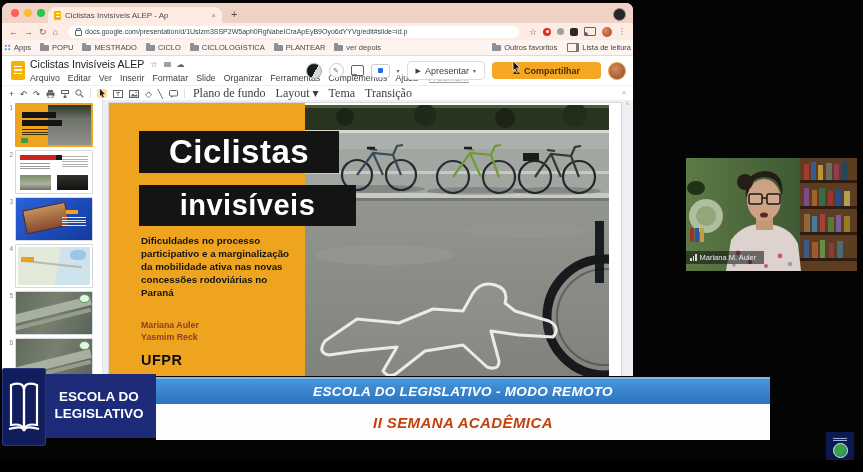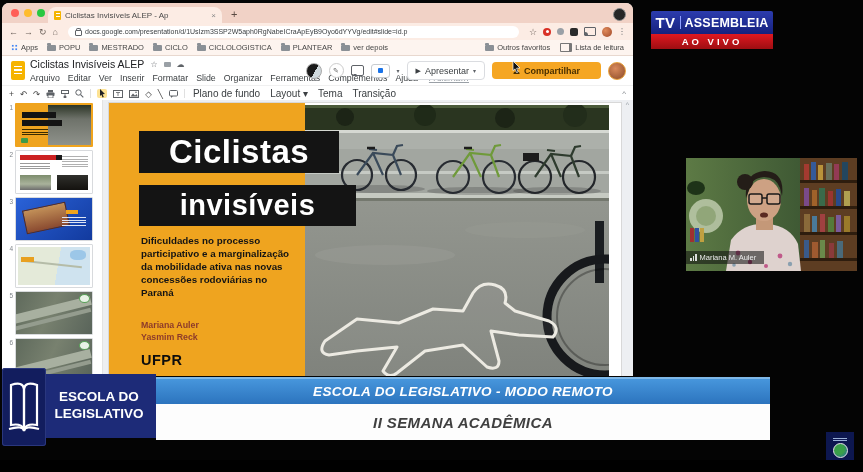--- a/index.html
+++ b/index.html
@@ -29,21 +29,21 @@
   .lock::before{content:"";position:absolute;left:0.5px;top:-3px;width:2.5px;height:2.5px;border:1px solid #5f6368;
        border-bottom:none;border-radius:2px 2px 0 0;}
   .ext-red{width:8px;height:8px;border-radius:50%;background:#d93025;position:relative;}
   .ext-red::after{content:"";position:absolute;left:2.5px;top:2.5px;width:3px;height:3px;border-radius:50%;background:#fff;}
   .ext-gray{width:7px;height:7px;border-radius:50%;background:#9aa0a6;}
   .ext-dark{width:8px;height:8px;border-radius:2px;background:#2a2a2a;}
   .cast{width:10px;height:7px;border:1px solid #5f6368;border-radius:1px;position:relative;}
   .cast::after{content:"";position:absolute;left:0;bottom:0;width:3px;height:3px;background:#5f6368;border-radius:0 3px 0 0;}
   .avatar-sm{width:10px;height:10px;border-radius:50%;background:radial-gradient(circle at 35% 35%,#e08a5a,#a04828);}
   .kebab{color:#5f6368;font-size:8px;}
-  .bm-row{height:15px;background:#fdf4ef;display:flex;align-items:center;padding:0 9px;gap:9px;
+  .bm-row{height:15px;background:#fdf4ef;display:flex;align-items:center;padding:0 2px;gap:9px;
        font-size:7.5px;color:#454545;border-bottom:1px solid #e8d8cf;}
   .bm-item{display:flex;align-items:center;gap:3px;}
   .apps-ico{width:7px;height:7px;background-image:radial-gradient(circle,#4285f4 32%,transparent 38%);
        background-size:3.5px 3.5px;}
   .folder{width:9px;height:6px;background:#8a9096;border-radius:1px;position:relative;}
   .folder::before{content:"";position:absolute;left:0;top:-2px;width:4px;height:2px;background:#8a9096;border-radius:1px 1px 0 0;}
   .bm-right{margin-left:auto;display:flex;gap:10px;align-items:center;}
   .reading-ico{width:8px;height:7px;border:1px solid #777;border-right-width:3px;border-radius:1px;}
   
   .sl-header{position:relative;height:29px;background:#fff;}
@@ -69,21 +69,21 @@
   .present-play{color:#3c4043;font-size:7px;}
   .share-btn{height:17px;border-radius:4px;background:#f5a623;display:flex;align-items:center;gap:4px;
        padding:0 21px;font-size:9px;color:#4a3000;font-weight:bold;}
   .profile-av{width:16px;height:16px;border-radius:50%;background:radial-gradient(circle at 40% 35%,#d98a5c,#8a4a28);
        border:1.5px solid #e8a13a;}
   
   .sl-toolbar{height:15px;background:#fff;border-top:1px solid #f0f0f0;border-bottom:1px solid #e0e0e0;
        display:flex;align-items:center;padding:0 7px;gap:6px;font-size:8.5px;color:#444;}
   .tb-cursor{background:#fde293;border-radius:2px;padding:0 1.5px;display:flex;align-items:center;}
   .tb-sep{width:1px;height:9px;background:#e0e0e0;}
-  .tb-label{font-size:10px;color:#3c4043;padding:0 2px;white-space:nowrap;}
+  .tb-label{font-size:12px;color:#3c4043;padding:0 2px;white-space:nowrap;font-family:Liberation Serif, serif;}
   .tb-collapse{margin-left:auto;color:#80868b;font-size:8px;}
   
   .work{position:absolute;left:0;top:97px;right:0;bottom:0;background:#edeff2;display:flex;}
   .film{width:101px;background:#fff;border-right:1px solid #e3e3e3;padding-top:3px;box-sizing:border-box;}
   .thumb-row{display:flex;margin-bottom:3px;align-items:flex-start;}
   .thumb-num{width:11px;font-size:6.5px;color:#80868b;text-align:right;margin-right:2px;margin-top:1px;}
   .thumb-box{width:76px;height:42px;border:1px solid #d8dadd;background:#fff;position:relative;overflow:hidden;border-radius:1px;}
   .thumb-box.sel{border:2px solid #f0a41d;width:74px;height:40px;}
   
   .t1-orange{position:absolute;left:0;top:0;width:42%;height:100%;background:#efa41f;}
@@ -148,21 +148,21 @@
   .book-ico{position:absolute;left:2px;top:368px;width:44px;height:78px;background:#121d5e;border-radius:3px;
        display:flex;align-items:center;justify-content:center;z-index:41;box-shadow:0 0 0 1px #2a377e inset;}
   .esc-box{position:absolute;left:42px;top:374px;width:114px;height:64px;background:#1d2b78;display:flex;
        flex-direction:column;align-items:center;justify-content:center;color:#fff;font-weight:800;
        font-size:13.5px;line-height:1.25;text-align:center;z-index:40;}
   .banner-top{position:absolute;left:156px;top:377px;width:614px;height:27px;
        background:linear-gradient(#4796dc,#2c74be);border-top:2px solid #7fb8e8;box-sizing:border-box;
        display:flex;align-items:center;justify-content:center;color:#fff;font-style:italic;font-weight:800;
        font-size:13.5px;letter-spacing:.3px;z-index:40;}
   .banner-bottom{position:absolute;left:156px;top:404px;width:614px;height:36px;background:#fdfdfd;
-       display:flex;align-items:center;justify-content:center;color:#404040;font-style:italic;font-weight:800;
+       display:flex;align-items:center;justify-content:center;color:#c2410c;font-style:italic;font-weight:800;
        font-size:15px;letter-spacing:.4px;z-index:40;}
   .alep-badge{position:absolute;left:826px;top:432px;width:28px;height:31px;background:#0d1750;display:flex;
        flex-direction:column;align-items:center;justify-content:center;gap:1px;z-index:40;}
   .alep-lines{width:14px;height:4px;background:repeating-linear-gradient(#9ab0d8 0 1px,transparent 1px 2.5px);}
   .alep-globe{width:13px;height:13px;border-radius:50%;border:1px solid #e8e8e8;
        background:radial-gradient(circle at 40% 40%,#3aa04a 45%,#2060b0);}
   .bottom-line{position:absolute;left:0;top:469px;width:863px;height:3px;background:#2f79c0;z-index:40;}
   .mouse-cursor{position:absolute;left:512px;top:61px;z-index:50;}
 </style>
 </head>
@@ -477,28 +477,20 @@
           <div class="ufpr">UFPR</div>
         </div>
       </div>
     </div>
   </div>
 
   <svg class="mouse-cursor" width="9" height="12" viewBox="0 0 9 12">
     <path d="M1,0 L8,7 L4.6,7.2 L6.2,11 L4.6,11.7 L3.1,7.9 L1,9.6 Z" fill="#111" stroke="#fff" stroke-width="0.7"></path>
   </svg>
 
-  <div class="tvlogo">
-    <div class="tv-top">
-      <span class="tv-t">TV</span>
-      <span class="tv-div"></span>
-      <span class="tv-a">ASSEMBLEIA</span>
-    </div>
-    <div class="tv-live">AO VIVO</div>
-  </div>
 
   <div class="webcam">
     <svg width="171" height="113" viewBox="0 0 171 113">
       <defs>
         <linearGradient id="wall" x1="0" y1="0" x2="1" y2="0">
           <stop offset="0" stop-color="#5d7a45"></stop>
             <stop offset="1" stop-color="#30492c"></stop>
         </linearGradient>
       </defs>
       <rect width="171" height="113" fill="url(#wall)"></rect>

